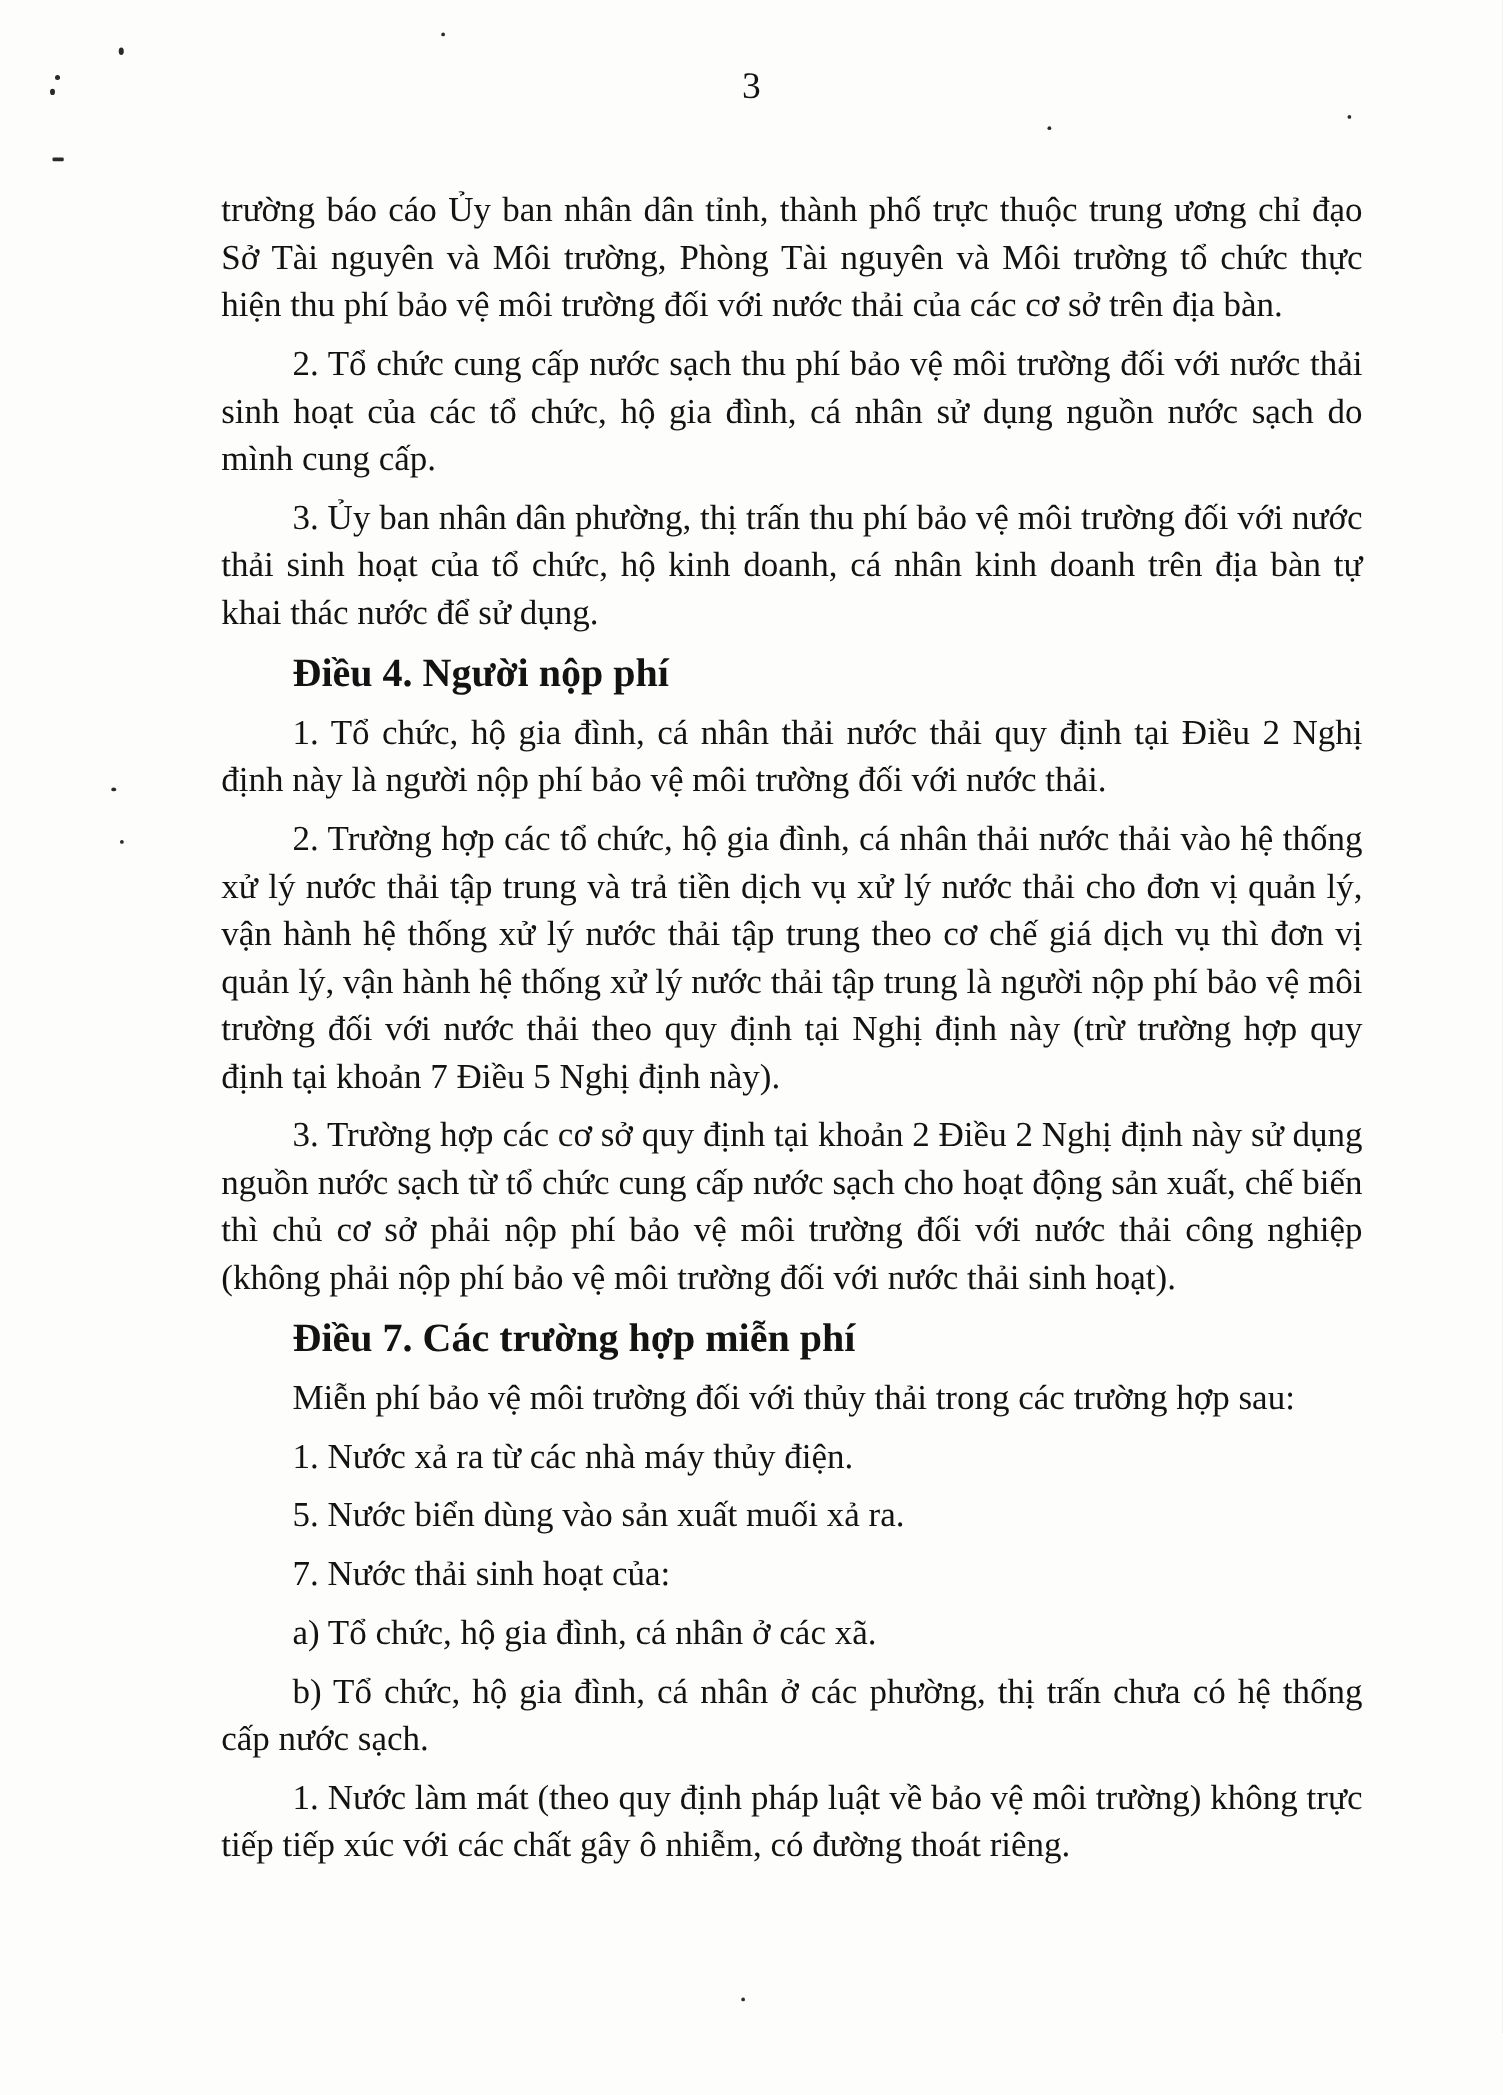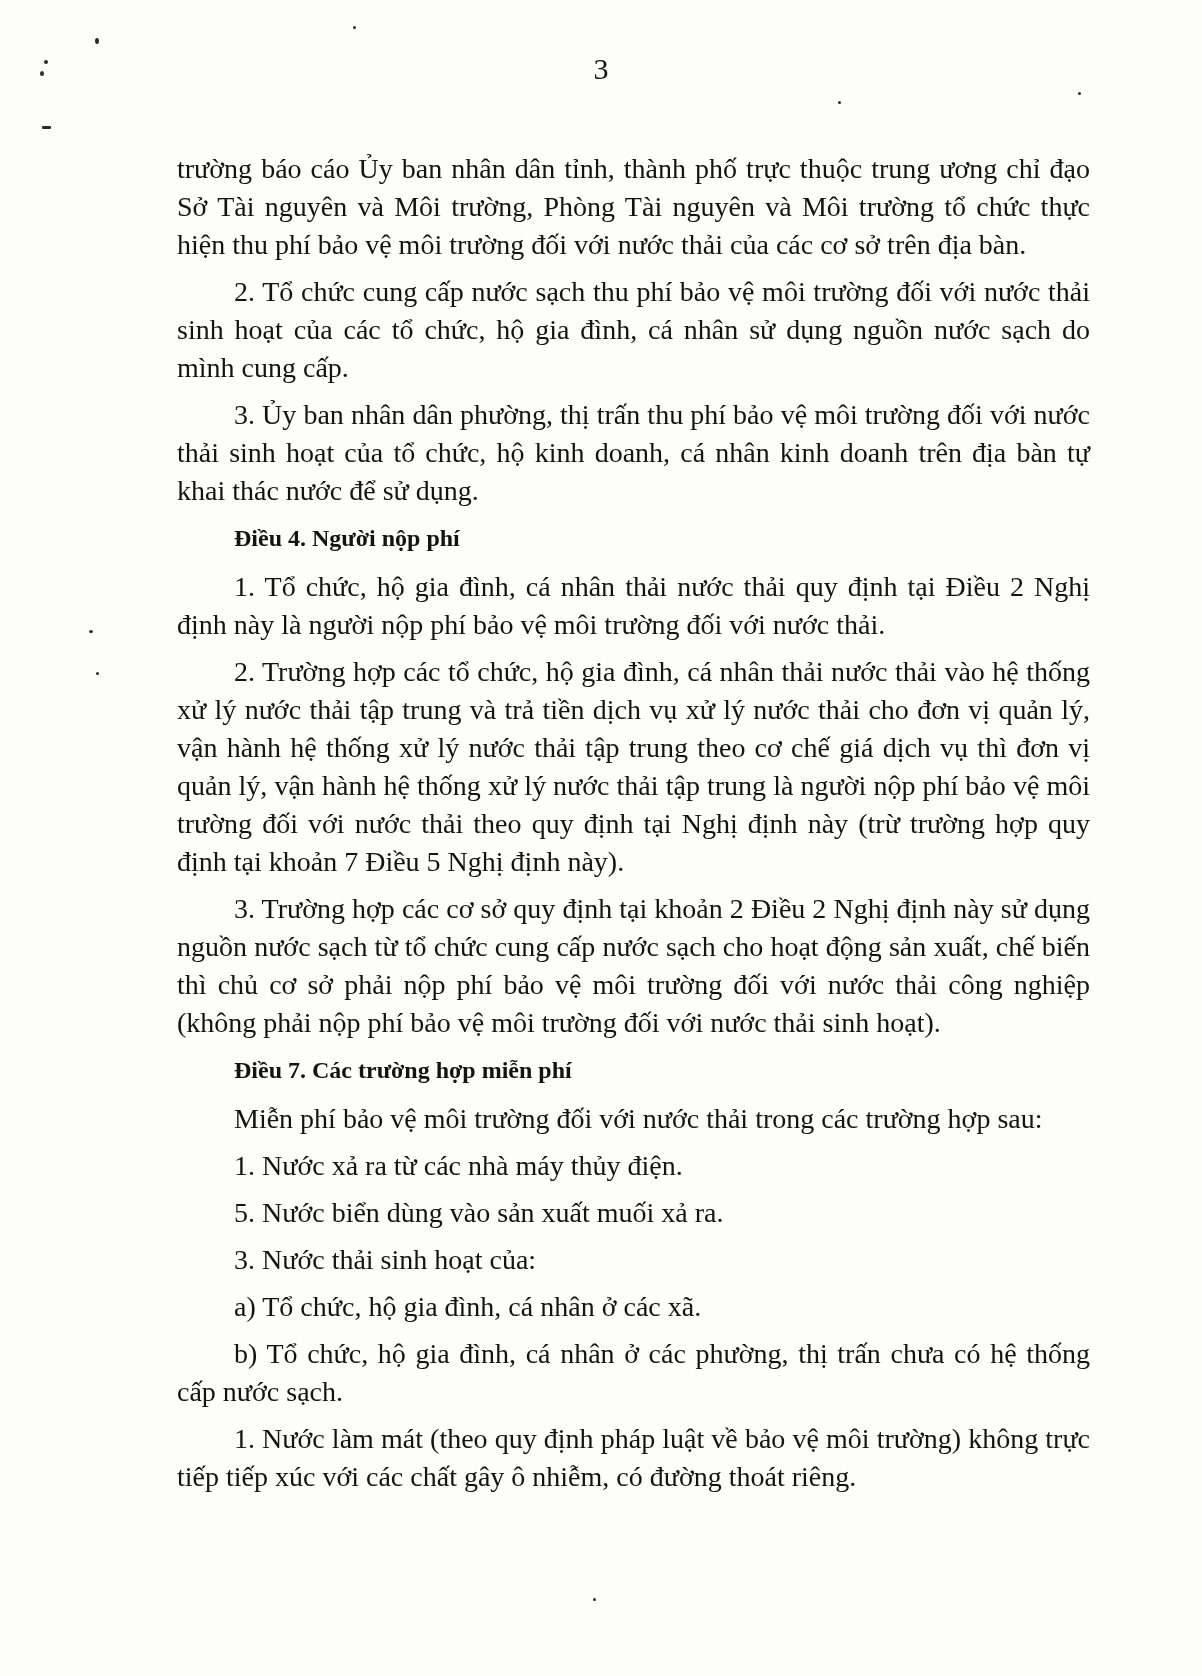--- a/index.html
+++ b/index.html
@@ -32,21 +32,21 @@
   }
   .para {
     margin: 0 0 9px 0;
     text-indent: 57px;
   }
   .para.no-indent { text-indent: 0; margin-top: 24px; }
   .heading {
     margin: 7px 0 11px 0;
     text-indent: 57px;
     font-weight: bold;
-    font-size: 24px;
+    font-size: 32px;
     line-height: 38px;
   }
   .speck {
     position: absolute;
     background: #2a2a2a;
     border-radius: 50%;
   }
   .speck.dash { border-radius: 1px; }
 </style>
 </head>
@@ -58,24 +58,24 @@
 
   <div class="doc-body">
     <p class="para no-indent">trường báo cáo Ủy ban nhân dân tỉnh, thành phố trực thuộc trung ương chỉ đạo Sở Tài nguyên và Môi trường, Phòng Tài nguyên và Môi trường tổ chức thực hiện thu phí bảo vệ môi trường đối với nước thải của các cơ sở trên địa bàn.</p>
     <p class="para">2. Tổ chức cung cấp nước sạch thu phí bảo vệ môi trường đối với nước thải sinh hoạt của các tổ chức, hộ gia đình, cá nhân sử dụng nguồn nước sạch do mình cung cấp.</p>
     <p class="para">3. Ủy ban nhân dân phường, thị trấn thu phí bảo vệ môi trường đối với nước thải sinh hoạt của tổ chức, hộ kinh doanh, cá nhân kinh doanh trên địa bàn tự khai thác nước để sử dụng.</p>
     <p class="heading">Điều 4. Người nộp phí</p>
     <p class="para">1. Tổ chức, hộ gia đình, cá nhân thải nước thải quy định tại Điều 2 Nghị định này là người nộp phí bảo vệ môi trường đối với nước thải.</p>
     <p class="para">2. Trường hợp các tổ chức, hộ gia đình, cá nhân thải nước thải vào hệ thống xử lý nước thải tập trung và trả tiền dịch vụ xử lý nước thải cho đơn vị quản lý, vận hành hệ thống xử lý nước thải tập trung theo cơ chế giá dịch vụ thì đơn vị quản lý, vận hành hệ thống xử lý nước thải tập trung là người nộp phí bảo vệ môi trường đối với nước thải theo quy định tại Nghị định này (trừ trường hợp quy định tại khoản 7 Điều 5 Nghị định này).</p>
     <p class="para">3. Trường hợp các cơ sở quy định tại khoản 2 Điều 2 Nghị định này sử dụng nguồn nước sạch từ tổ chức cung cấp nước sạch cho hoạt động sản xuất, chế biến thì chủ cơ sở phải nộp phí bảo vệ môi trường đối với nước thải công nghiệp (không phải nộp phí bảo vệ môi trường đối với nước thải sinh hoạt).</p>
     <p class="heading">Điều 7. Các trường hợp miễn phí</p>
-    <p class="para">Miễn phí bảo vệ môi trường đối với nước thải trong các trường hợp sau:</p>
+    <p class="para">Miễn phí bảo vệ môi trường đối với thủy thải trong các trường hợp sau:</p>
     <p class="para">1. Nước xả ra từ các nhà máy thủy điện.</p>
     <p class="para">5. Nước biển dùng vào sản xuất muối xả ra.</p>
-    <p class="para">3. Nước thải sinh hoạt của:</p>
+    <p class="para">7. Nước thải sinh hoạt của:</p>
     <p class="para">a) Tổ chức, hộ gia đình, cá nhân ở các xã.</p>
     <p class="para">b) Tổ chức, hộ gia đình, cá nhân ở các phường, thị trấn chưa có hệ thống cấp nước sạch.</p>
     <p class="para">1. Nước làm mát (theo quy định pháp luật về bảo vệ môi trường) không trực tiếp tiếp xúc với các chất gây ô nhiễm, có đường thoát riêng.</p>
   </div>
 
   <div class="speck" style="left:95px; top:38px; width:4px; height:6px;"></div>
   <div class="speck" style="left:44px; top:60px; width:4px; height:4px;"></div>
   <div class="speck" style="left:40px; top:71px; width:4px; height:5px;"></div>
   <div class="speck dash" style="left:42px; top:126px; width:9px; height:3px;"></div>
   <div class="speck" style="left:353px; top:26px; width:3px; height:3px;"></div>

